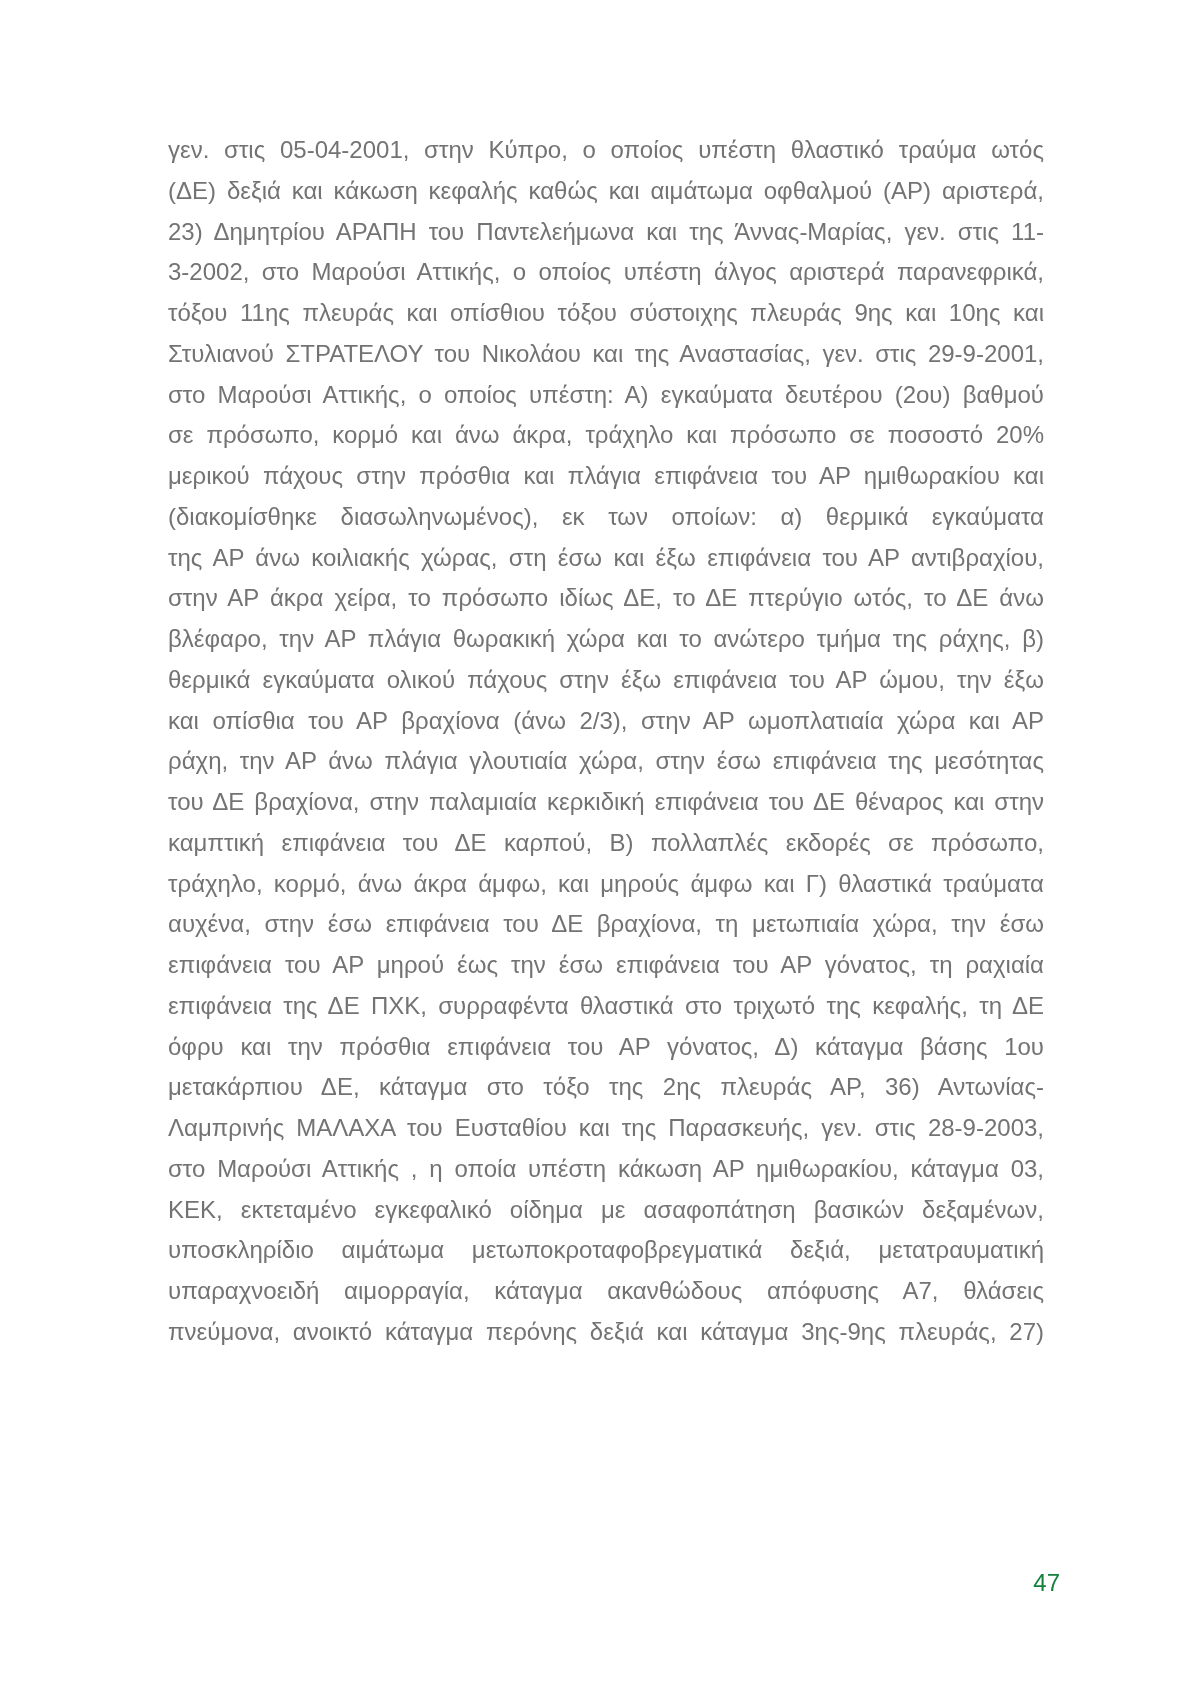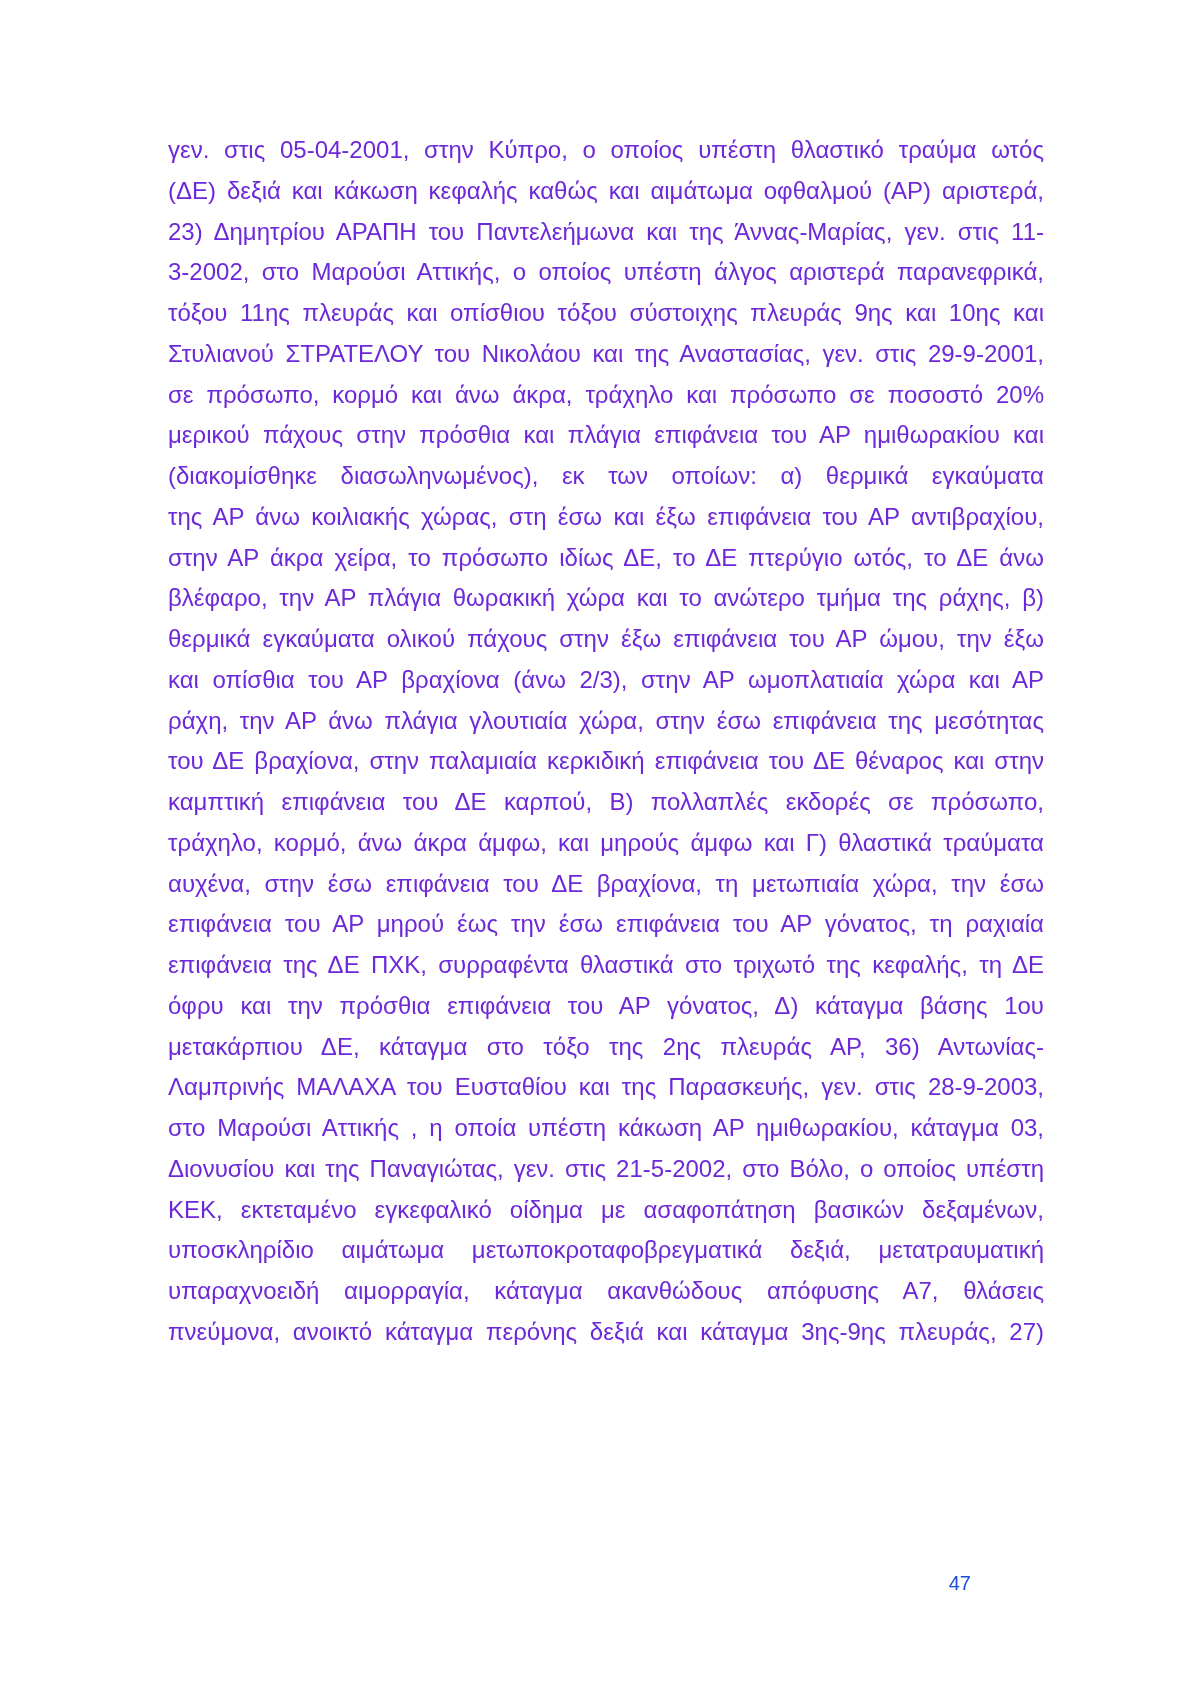--- a/index.html
+++ b/index.html
@@ -23,63 +23,63 @@
     top: 130px;
     width: 876px;
   }
   .line {
     font-size: 24px;
     line-height: 40.75px;
     text-align: justify;
     text-align-last: justify;
     -moz-text-align-last: justify;
     word-spacing: 0.02em;
-    color: #6d28d9;
+    color: #737373;
   }
   .page-number {
     position: absolute;
     top: 1568px;
-    left: 891px;
+    left: 980px;
     width: 80px;
-    font-size: 20px;
+    font-size: 24px;
     line-height: 30px;
     text-align: right;
-    color: #1d4ed8;
+    color: #15803d;
   }
 </style>
 </head>
 <body>
 
 <div class="page">
   <div class="text-block" id="text-block">
       <div class="line">γεν. στις 05-04-2001, στην Κύπρο, ο οποίος υπέστη θλαστικό τραύμα ωτός</div>
       <div class="line">(ΔΕ) δεξιά και κάκωση κεφαλής καθώς και αιμάτωμα οφθαλμού (ΑΡ) αριστερά,</div>
       <div class="line">23) Δημητρίου ΑΡΑΠΗ του Παντελεήμωνα και της Άννας-Μαρίας, γεν. στις 11-</div>
       <div class="line">3-2002, στο Μαρούσι Αττικής, ο οποίος υπέστη άλγος αριστερά παρανεφρικά,</div>
       <div class="line">τόξου 11ης πλευράς και οπίσθιου τόξου σύστοιχης πλευράς 9ης και 10ης και</div>
       <div class="line">Στυλιανού ΣΤΡΑΤΕΛΟΥ του Νικολάου και της Αναστασίας, γεν. στις 29-9-2001,</div>
+      <div class="line">στο Μαρούσι Αττικής, ο οποίος υπέστη: Α) εγκαύματα δευτέρου (2ου) βαθμού</div>
       <div class="line">σε πρόσωπο, κορμό και άνω άκρα, τράχηλο και πρόσωπο σε ποσοστό 20%</div>
       <div class="line">μερικού πάχους στην πρόσθια και πλάγια επιφάνεια του ΑΡ ημιθωρακίου και</div>
       <div class="line">(διακομίσθηκε διασωληνωμένος), εκ των οποίων: α) θερμικά εγκαύματα</div>
       <div class="line">της ΑΡ άνω κοιλιακής χώρας, στη έσω και έξω επιφάνεια του ΑΡ αντιβραχίου,</div>
       <div class="line">στην ΑΡ άκρα χείρα, το πρόσωπο ιδίως ΔΕ, το ΔΕ πτερύγιο ωτός, το ΔΕ άνω</div>
       <div class="line">βλέφαρο, την ΑΡ πλάγια θωρακική χώρα και το ανώτερο τμήμα της ράχης, β)</div>
       <div class="line">θερμικά εγκαύματα ολικού πάχους στην έξω επιφάνεια του ΑΡ ώμου, την έξω</div>
       <div class="line">και οπίσθια του ΑΡ βραχίονα (άνω 2/3), στην ΑΡ ωμοπλατιαία χώρα και ΑΡ</div>
       <div class="line">ράχη, την ΑΡ άνω πλάγια γλουτιαία χώρα, στην έσω επιφάνεια της μεσότητας</div>
       <div class="line">του ΔΕ βραχίονα, στην παλαμιαία κερκιδική επιφάνεια του ΔΕ θέναρος και στην</div>
       <div class="line">καμπτική επιφάνεια του ΔΕ καρπού, Β) πολλαπλές εκδορές σε πρόσωπο,</div>
       <div class="line">τράχηλο, κορμό, άνω άκρα άμφω, και μηρούς άμφω και Γ) θλαστικά τραύματα</div>
       <div class="line">αυχένα, στην έσω επιφάνεια του ΔΕ βραχίονα, τη μετωπιαία χώρα, την έσω</div>
       <div class="line">επιφάνεια του ΑΡ μηρού έως την έσω επιφάνεια του ΑΡ γόνατος, τη ραχιαία</div>
       <div class="line">επιφάνεια της ΔΕ ΠΧΚ, συρραφέντα θλαστικά στο τριχωτό της κεφαλής, τη ΔΕ</div>
       <div class="line">όφρυ και την πρόσθια επιφάνεια του ΑΡ γόνατος, Δ) κάταγμα βάσης 1ου</div>
       <div class="line">μετακάρπιου ΔΕ, κάταγμα στο τόξο της 2ης πλευράς ΑΡ, 36) Αντωνίας-</div>
       <div class="line">Λαμπρινής ΜΑΛΑΧΑ του Ευσταθίου και της Παρασκευής, γεν. στις 28-9-2003,</div>
       <div class="line">στο Μαρούσι Αττικής , η οποία υπέστη κάκωση ΑΡ ημιθωρακίου, κάταγμα 03,</div>
-      <div class="line">Διονυσίου και της Παναγιώτας, γεν. στις 21-5-2002, στο Βόλο, ο οποίος υπέστη</div>
       <div class="line">ΚΕΚ, εκτεταμένο εγκεφαλικό οίδημα με ασαφοπάτηση βασικών δεξαμένων,</div>
       <div class="line">υποσκληρίδιο αιμάτωμα μετωποκροταφοβρεγματικά δεξιά, μετατραυματική</div>
       <div class="line">υπαραχνοειδή αιμορραγία, κάταγμα ακανθώδους απόφυσης Α7, θλάσεις</div>
       <div class="line">πνεύμονα, ανοικτό κάταγμα περόνης δεξιά και κάταγμα 3ης-9ης πλευράς, 27)</div>
     </div>
   <div class="page-number">47</div>
 </div>
 
 </body></html>

